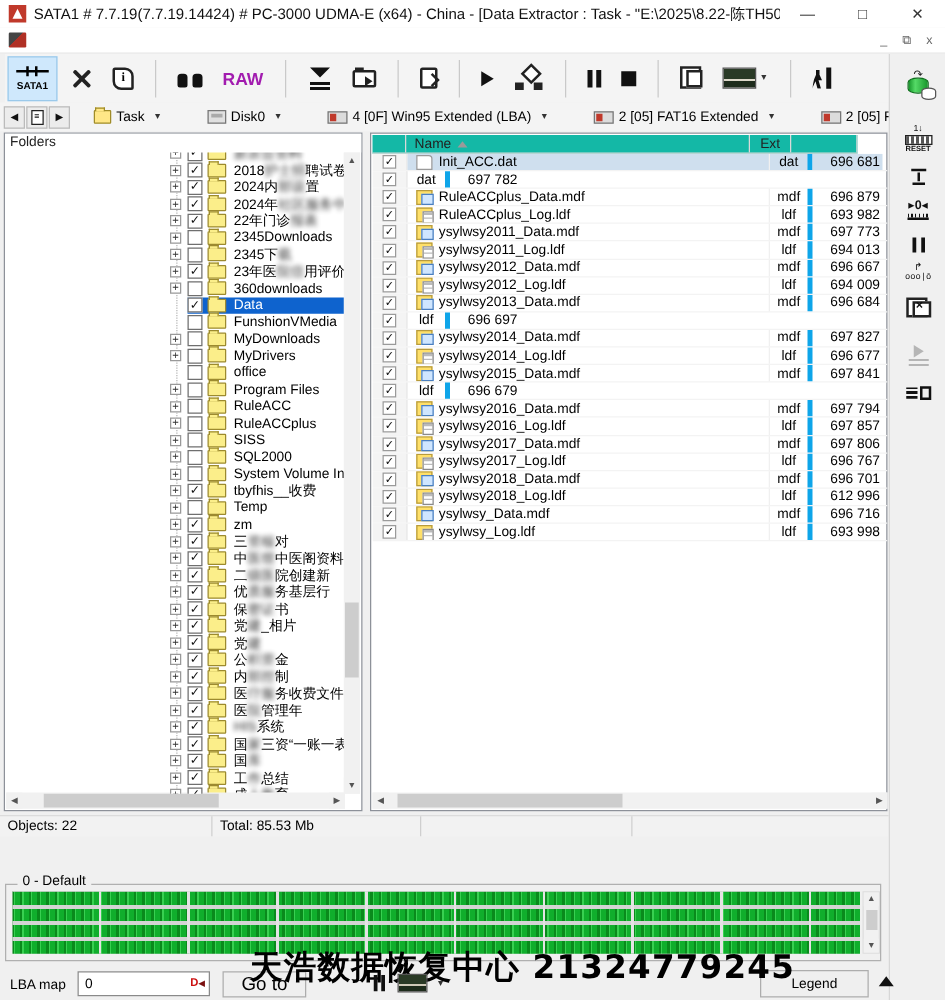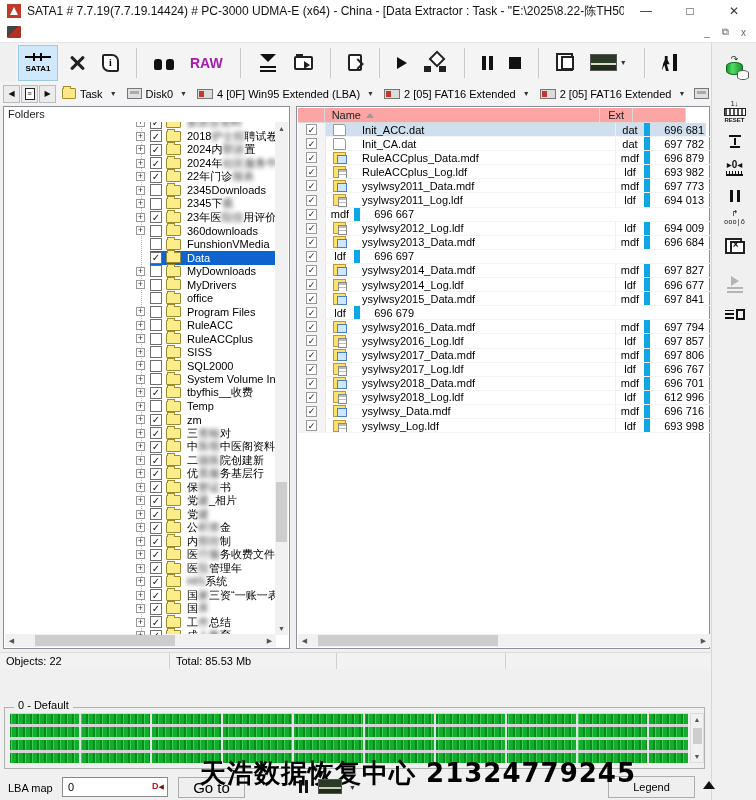--- a/index.html
+++ b/index.html
@@ -13,21 +13,21 @@
 .title-text{font-size:12px;white-space:nowrap;overflow:hidden;flex:1;color:#111}
 .wbtns{display:flex;flex:none;height:22px}
 .wbtn{width:44px;text-align:center;line-height:22px;font-size:12px;color:#333}
 
 .menubar{position:absolute;top:22px;left:0;width:756px;height:21px;background:#fff;display:flex;align-items:center;border-bottom:1px solid #e6e6e6;z-index:29}
 .menu-ic{width:14px;height:12px;margin:0 6px 0 7px;flex:none;background:linear-gradient(135deg,#444 45%,#b03025 45%);border-radius:1px}
 .menu-items{display:flex;align-items:center}
 .menu-item{padding:0 9px;font-size:12px;color:#111}
 .mdi-btns{margin-left:auto;display:flex;gap:12px;padding-right:10px;color:#666;font-size:10px;align-items:center}
 
-.toolbar{position:absolute;top:43px;left:16px;width:711px;height:39px;background:#f4f4f4;display:flex;align-items:center;z-index:5}
+.toolbar{position:absolute;top:43px;left:4px;width:711px;height:39px;background:#f4f4f4;display:flex;align-items:center;z-index:5}
 .tsep{width:1px;height:30px;background:#c9c9c9;margin:0 9px;flex:none}
 .tbtn{display:flex;align-items:center;justify-content:center;height:34px;padding:0 8px;flex:none}
 .sata-btn{width:40px;height:36px;background:#cfe8fc;border:1px solid #9bc9ea;margin:0 2px;display:flex;flex-direction:column;align-items:center;justify-content:center;font-size:8px;font-weight:700;gap:2px;flex:none}
 .sata-glyph{width:26px;height:10px;position:relative}
 .sata-glyph:before{content:"";position:absolute;left:0;right:0;top:4px;height:2px;background:#000}
 .sata-glyph:after{content:"";position:absolute;left:8px;top:1px;width:2px;height:8px;background:#000;box-shadow:7px 0 0 #000}
 .ic-tools{width:18px;height:18px;position:relative}
 .ic-tools:before,.ic-tools:after{content:"";position:absolute;left:8px;top:0;width:3px;height:18px;background:#222;border-radius:1px}
 .ic-tools:before{transform:rotate(45deg)}.ic-tools:after{transform:rotate(-45deg)}
 .ic-script{width:17px;height:18px;border:2px solid #222;border-radius:2px 7px 2px 7px;position:relative;background:#fff;font:bold 10px "Liberation Serif",serif;text-align:center;line-height:14px}
@@ -55,21 +55,21 @@
 .ic-img{width:27px;height:17px;border:1px solid #555;background:linear-gradient(180deg,#2a3a26 0 55%,#ddd8ca 55% 68%,#1e2c1c 68%)}
 .dd-arrow{font-size:7px;color:#333;margin-left:3px}
 .ic-exit{display:flex;align-items:flex-end;gap:3px;height:17px}
 .ic-exit .body{width:8px;height:15px;background:#111;clip-path:polygon(40% 0,75% 0,75% 25%,100% 55%,65% 55%,90% 100%,55% 100%,35% 60%,0 100%,20% 50%,40% 25%)}
 .ic-exit .doorbar{width:4px;height:17px;background:#111}
 
 .navbar{position:absolute;top:82px;left:0;width:711px;height:23px;background:#f4f4f4;display:flex;align-items:center;padding-left:3px;z-index:5}
 .nbtn{width:17px;height:18px;border:1px solid #bbb;background:#ececec;display:flex;align-items:center;justify-content:center;font-size:8px;color:#111;margin-right:1px;flex:none}
 .ic-pagefwd{width:10px;height:12px;border:1px solid #222;background:#fff;position:relative;font-size:7px;line-height:10px;text-align:center}
 .crumbs{display:flex;align-items:center}
-.crumb{display:flex;align-items:center;gap:4px;padding:0 5px;font-size:11px;white-space:nowrap}
+.crumb{display:flex;align-items:center;gap:4px;padding:0 18px;font-size:11px;white-space:nowrap}
 .ci{flex:none;position:relative}
 .ci-folder{width:14px;height:11px;background:#ffe787;border:1px solid #a08c28;border-radius:1px}
 .ci-folder:before{content:"";position:absolute;top:-3px;left:0;width:6px;height:2px;background:#ffe787;border:1px solid #a08c28;border-bottom:none}
 .ci-disk{width:15px;height:11px;background:#e0e0e0;border:1px solid #777}
 .ci-disk:before{content:"";position:absolute;left:2px;top:2px;right:2px;height:3px;background:#aaa}
 .ci-part{width:16px;height:10px;background:#dcdcdc;border:1px solid #777}
 .ci-part:before{content:"";position:absolute;left:1px;top:1px;bottom:1px;width:5px;background:#c0392b}
 .nav-tail{display:flex;align-items:center;gap:6px;margin-left:4px}
 .ci-mag{width:9px;height:9px;border:2px solid #333;border-radius:50%;position:relative}
 .ci-mag:after{content:"";position:absolute;left:6px;top:6px;width:6px;height:2px;background:#333;transform:rotate(45deg)}
@@ -91,32 +91,32 @@
 .hl{display:flex;align-items:center;height:13.5px}
 .trow.sel .hl{background:#0e63ce;color:#fff;min-width:134px}
 .trow.sel .tlabel{color:#fff}
 
 .sb-v{position:absolute;top:15px;right:1px;width:13px;height:513px;background:#f1f1f1}
 .sb-h{position:absolute;left:1px;bottom:1px;height:13px;background:#f1f1f1}
 .sb-btn{position:absolute;background:#f1f1f1;color:#555;font-size:7px;text-align:center;line-height:13px;width:13px;height:13px}
 .sb-thumb{position:absolute;background:#cdcdcd}
 
 .files{position:absolute;left:296px;top:106px;width:414px;height:543px;border:1px solid #8d9199;background:#fff;z-index:4}
-.flist-head{position:absolute;left:1px;top:1px;width:388px;height:15px;background:#fca5a5;border-bottom:1px solid #d9d9d9;display:flex;font-size:11px;color:#222}
+.flist-head{position:absolute;left:1px;top:1px;width:388px;height:15px;background:#14b8a6;border-bottom:1px solid #d9d9d9;display:flex;font-size:11px;color:#222}
 .fh-cb{width:28px;border-right:1px solid #d9d9d9}
 .fh-name{width:290px;border-right:1px solid #d9d9d9;padding-left:7px;display:flex;align-items:center;gap:5px}
 .fh-ext{width:34px;border-right:1px solid #d9d9d9;text-align:center;line-height:15px}
 .fh-size{width:56px;border-right:1px solid #d9d9d9}
 .sort-arrow{width:0;height:0;border-left:4px solid transparent;border-right:4px solid transparent;border-bottom:5px solid #9a9a9a}
 .flist-body{position:absolute;left:1px;top:16px;width:412px;height:512px;overflow:hidden}
 .frow{height:14.1px;display:flex;align-items:stretch;border-bottom:1px solid #f3f3f3}
 .fcb-cell{width:28px;background:#f4f4f4;border-right:1px solid #e7e7e7;display:flex;align-items:center;justify-content:center;flex:none}
 .fcb-cell .cb{width:11px;height:11px;font-size:9px;border-color:#9a9a9a}
-.fname-cell{width:290px;display:flex;align-items:center;gap:16px;padding-left:7px;border-right:1px solid #f0f0f0;overflow:hidden;flex:none}
-.fext-cell{width:34px;text-align:left;border-right:6px solid #0ea5e9;display:flex;align-items:center;justify-content:center;flex:none}
+.fname-cell{width:290px;display:flex;align-items:center;gap:5px;padding-left:7px;border-right:1px solid #f0f0f0;overflow:hidden;flex:none}
+.fext-cell{width:34px;text-align:left;border-right:4px solid #0ea5e9;display:flex;align-items:center;justify-content:center;flex:none}
 .fsize-cell{width:56px;text-align:right;padding-right:2px;display:flex;align-items:center;justify-content:flex-end;flex:none}
 .frow.fsel .fname-cell,.frow.fsel .fext-cell,.frow.fsel .fsize-cell{background:#cfdfee}
 .ficon{width:13px;height:12px;position:relative;flex:none}
 .fi-dat{background:#fff;border:1px solid #9a9a9a;border-radius:0 3px 0 0}
 .fi-mdf,.fi-ldf{background:#ffe069;border:1px solid #b69a3e}
 .fi-mdf:after{content:"";position:absolute;right:-2px;top:2px;width:8px;height:7px;background:#cfe6ff;border:1px solid #4a7fc0}
 .fi-ldf:after{content:"";position:absolute;right:-2px;top:2px;width:7px;height:8px;background:#fff;border:1px solid #8a8a8a;box-shadow:inset 0 2px 0 #bbb,inset 0 4px 0 #fff,inset 0 5px 0 #bbb}
 .fname{font-size:11px;white-space:nowrap}
 
 .sidebar{position:absolute;left:711px;top:43px;width:45px;height:757px;background:#f0f0f0;border-left:1px solid #d7d7d7;z-index:6}
@@ -370,35 +370,35 @@
 
   <div class="trow">
     <span class="expander">+</span>
     <span class="hl">
       <span class="cb"></span>
       <span class="folder-ic"></span>
       <span class="tlabel"><span class="pre">360downloads</span><span class="bl blur"></span><span class="post"></span></span>
     </span>
   </div>
 
-  <div class="trow">
-    <span class="expander leaf"></span>
-    <span class="hl">
-      <span class="cb"></span>
-      <span class="folder-ic"></span>
-      <span class="tlabel"><span class="pre">FunshionVMedia</span><span class="bl blur"></span><span class="post"></span></span>
-    </span>
-  </div>
-
   <div class="trow sel">
     <span class="expander leaf"></span>
     <span class="hl">
       <span class="cb on"></span>
       <span class="folder-ic"></span>
       <span class="tlabel"><span class="pre">Data</span><span class="bl blur"></span><span class="post"></span></span>
+    </span>
+  </div>
+
+  <div class="trow">
+    <span class="expander leaf"></span>
+    <span class="hl">
+      <span class="cb"></span>
+      <span class="folder-ic"></span>
+      <span class="tlabel"><span class="pre">FunshionVMedia</span><span class="bl blur"></span><span class="post"></span></span>
     </span>
   </div>
 
   <div class="trow">
     <span class="expander">+</span>
     <span class="hl">
       <span class="cb"></span>
       <span class="folder-ic"></span>
       <span class="tlabel"><span class="pre">MyDownloads</span><span class="bl blur"></span><span class="post"></span></span>
     </span>
@@ -680,24 +680,20 @@
           <span class="fname">Init_ACC.dat</span>
         </span>
     <span class="fext-cell">dat</span>
     <span class="fsize-cell">696 681</span>
   </div>
 
   <div class="frow">
     <span class="fcb-cell">
           <span class="cb on"></span>
         </span>
-    <span class="fname-cell">
-          <span class="ficon fi-dat"></span>
-          <span class="fname">Init_CA.dat</span>
-        </span>
     <span class="fext-cell">dat</span>
     <span class="fsize-cell">697 782</span>
   </div>
 
   <div class="frow">
     <span class="fcb-cell">
           <span class="cb on"></span>
         </span>
     <span class="fname-cell">
           <span class="ficon fi-mdf"></span>
@@ -739,20 +735,24 @@
           <span class="ficon fi-ldf"></span>
           <span class="fname">ysylwsy2011_Log.ldf</span>
         </span>
     <span class="fext-cell">ldf</span>
     <span class="fsize-cell">694 013</span>
   </div>
 
   <div class="frow">
     <span class="fcb-cell">
           <span class="cb on"></span>
+        </span>
+    <span class="fname-cell">
+          <span class="ficon fi-mdf"></span>
+          <span class="fname">ysylwsy2012_Data.mdf</span>
         </span>
     <span class="fext-cell">mdf</span>
     <span class="fsize-cell">696 667</span>
   </div>
 
   <div class="frow">
     <span class="fcb-cell">
           <span class="cb on"></span>
         </span>
     <span class="fname-cell">

